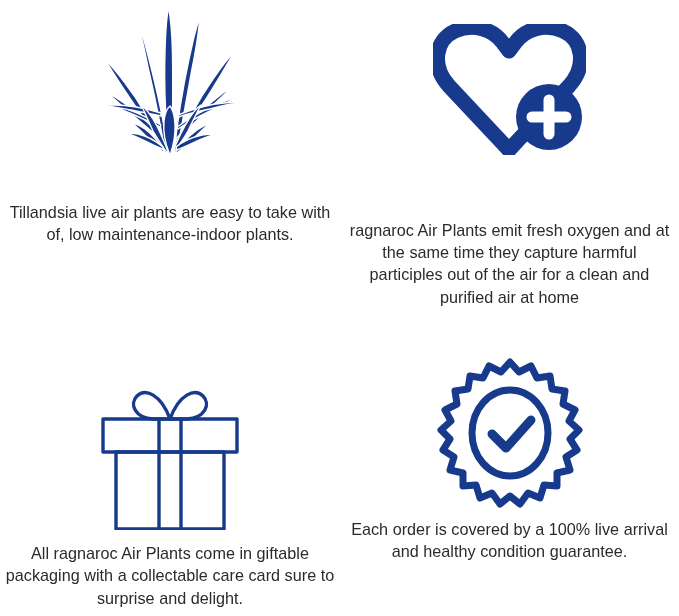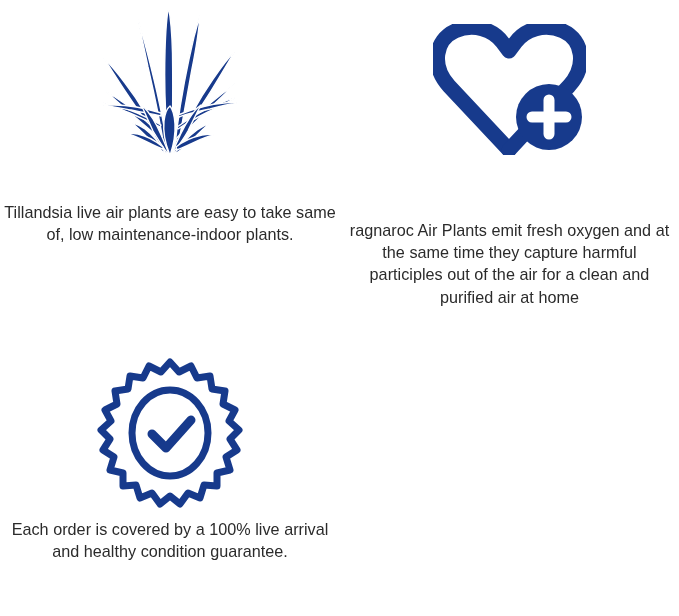--- a/index.html
+++ b/index.html
@@ -92,21 +92,21 @@
           <path d="M63 147 C58 138 50 128 42 122 C36 118 31 116 28 115 C33 119 39 125 46 132 C53 139 60 145 63 147 Z"></path>
           <path d="M71 147 C77 138 86 129 94 123 C100 119 104 117 107 116 C102 120 96 126 89 133 C82 140 74 146 71 147 Z"></path>
 
           <path d="M60 140 C53 134 44 129 35 127 C29 126 25 126 23 126 C29 128 36 131 44 135 C52 139 58 142 60 142 Z"></path>
           <path d="M73 140 C80 134 90 130 99 128 C105 127 109 127 111 128 C105 129 98 132 90 136 C82 140 76 142 74 143 Z"></path>
 
           <path d="M66.5 147 C62 136 60 124 61 114 C62 106 64.5 101 67 99 C69.5 102 71.5 108 72 117 C72.5 127 70.5 138 67.5 147 Z"></path>
         </g>
       </svg>
     </div>
-    <p class="caption">Tillandsia live air plants are easy to take same of, low maintenance-indoor plants.</p>
+    <p class="caption">Tillandsia live air plants are easy to take with of, low maintenance-indoor plants.</p>
   </div>
 
   <div class="feature-cell cell-heart">
     <div class="icon-wrap">
       <svg width="153" height="131" viewBox="0 0 153 131" aria-hidden="true">
 
         <path d="M76 126
                  L16 62
                  C-2 42 2 16 22 7
                  C40 -1 60 5 70 19
@@ -119,20 +119,39 @@
         <path d="M76 126 L104 96" fill="none" stroke="#173a8c" stroke-width="15" stroke-linecap="round"></path>
 
         <circle cx="116" cy="93" r="33" fill="#173a8c"></circle>
 
         <path d="M116 76 L116 110 M99 93 L133 93" stroke="#ffffff" stroke-width="11" stroke-linecap="round"></path>
       </svg>
     </div>
     <p class="caption">ragnaroc Air Plants emit fresh oxygen and at the same time they capture harmful participles out of the air for a clean and purified air at home</p>
   </div>
 
+  <div class="feature-cell cell-gift">
+    <div class="icon-wrap">
+      <svg width="150" height="148" viewBox="0 0 150 148" aria-hidden="true">
+        <g fill="none" stroke="#173a8c" stroke-width="3.4" stroke-linejoin="round" stroke-linecap="round">
+
+          <path d="M75 37 C66 12 50 6 42 14 C34 22 40 36 58 37 Z"></path>
+          <path d="M75 37 C84 12 100 6 108 14 C116 22 110 36 92 37 Z"></path>
+
+          <rect x="8" y="37" width="134" height="33"></rect>
+
+          <rect x="21" y="70" width="108" height="77"></rect>
+
+          <path d="M64 37 L64 147"></path>
+          <path d="M86 37 L86 147"></path>
+        </g>
+      </svg>
+    </div>
+    <p class="caption">All ragnaroc Air Plants come in giftable packaging with a collectable care card sure to surprise and delight.</p>
+  </div>
 
   <div class="feature-cell cell-badge">
     <div class="icon-wrap">
       <svg width="148" height="160" viewBox="0 0 148 160" aria-hidden="true">
 
         <polygon points="74,4 83,14 95,8 101,20 114,18 116,31 129,33 127,46 139,52 133,63 143,72 134,81 141,92 130,99 134,112 121,115 121,128 108,127 104,140 92,135 84,146 74,138 64,146 56,135 44,140 40,127 27,128 27,115 14,112 18,99 7,92 14,81 5,72 15,63 9,52 21,46 19,33 32,31 34,18 47,20 53,8 65,14" fill="none" stroke="#173a8c" stroke-width="7" stroke-linejoin="round"></polygon>
 
         <ellipse cx="74" cy="75" rx="38" ry="43" fill="none" stroke="#173a8c" stroke-width="7"></ellipse>
 
         <path d="M56 76 L70 90 L95 62" fill="none" stroke="#173a8c" stroke-width="9" stroke-linecap="round" stroke-linejoin="round"></path>

